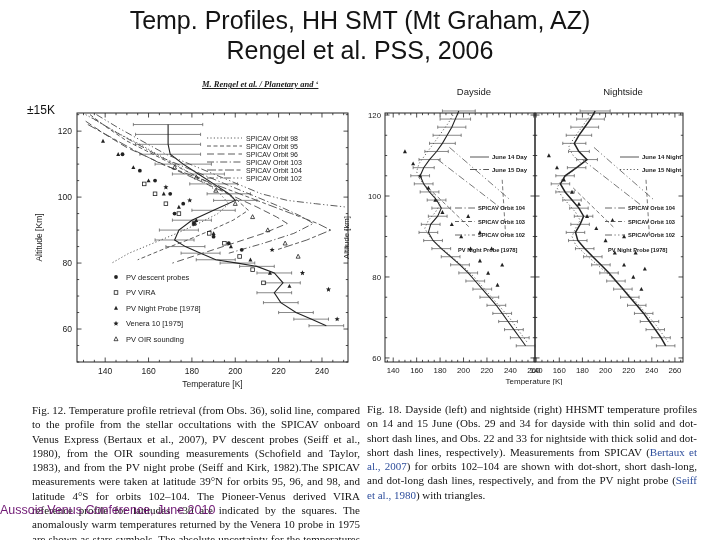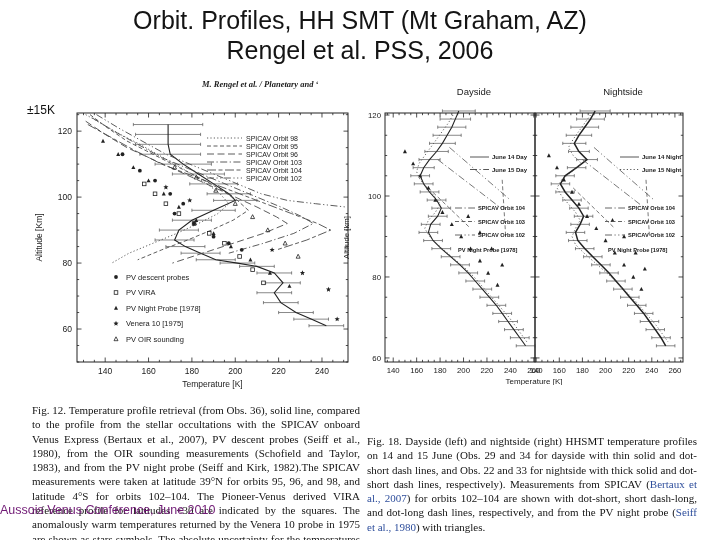--- a/index.html
+++ b/index.html
@@ -3,40 +3,40 @@
 <meta charset="utf-8">
 <style>
   html,body{margin:0;padding:0;background:#e8e8e8;}
   .slide{position:relative;width:720px;height:540px;background:#ffffff;overflow:hidden;
          font-family:"Liberation Sans",sans-serif;margin:0 auto;}
   .title{position:absolute;top:5px;left:0;right:0;text-align:center;
          font-size:25px;line-height:1.2;color:#141414;}
   .pm15k{position:absolute;left:27px;top:103px;font-size:12px;color:#111;}
   .fig12{position:absolute;left:30px;top:75px;width:334px;height:450px;}
   .runhead{position:absolute;left:172px;top:4px;width:160px;white-space:nowrap;
-           font:italic 700 8.5px "Liberation Serif",serif;color:#1d1d1d;}
+           font:italic 700 8.5px "Liberation Serif",serif;color:#1d1d1d;text-decoration:underline;}
   .fig12 svg{position:absolute;left:0;top:20px;}
   .caption{font-family:"Liberation Serif",serif;font-size:11px;line-height:1.3;
            text-align:justify;color:#141414;}
   .cap12{position:absolute;left:2px;top:328px;width:328px;}
   .fig18{position:absolute;left:340px;top:85px;width:360px;height:440px;}
   .fig18 svg{position:absolute;left:0;top:13px;}
   .paneltitle{position:absolute;top:1px;transform:translateX(-50%);font-size:9.5px;color:#1a1a1a;padding-left:28px;}
   .pt-day{left:120px;} .pt-night{left:269px;}
-  .cap18{position:absolute;left:27px;top:317px;width:330px;margin-top:32px;}
+  .cap18{position:absolute;left:27px;top:317px;width:330px;}
   .footer{position:absolute;left:0;right:0;top:503px;text-align:left;
           font-size:12.5px;color:#701a75;}
 </style>
 </head>
 <body>
 
 <div class="slide">
 
   <div class="title">
-    <div>Orbit. Profiles, HH SMT (Mt Graham, AZ)</div>
+    <div>Temp. Profiles, HH SMT (Mt Graham, AZ)</div>
     <div>Rengel et al. PSS, 2006</div>
   </div>
 
   <div class="pm15k">±15K</div>
 
   <div class="fig12">
     <div class="runhead">M. Rengel et al. / Planetary and ʻ</div>
     <svg id="fig12svg" width="334" height="306" viewBox="0 0 334 306">
         <g>
           <rect x="47" y="18" width="271" height="249" fill="none" stroke="#222" stroke-width="1"></rect>

